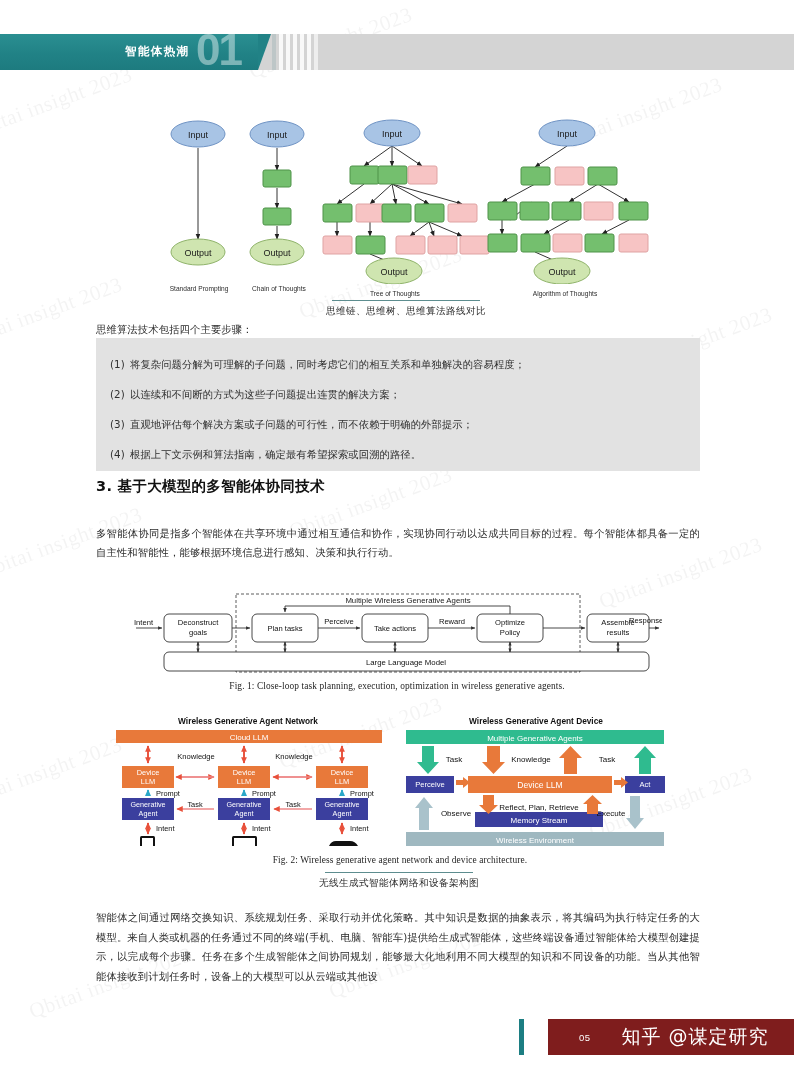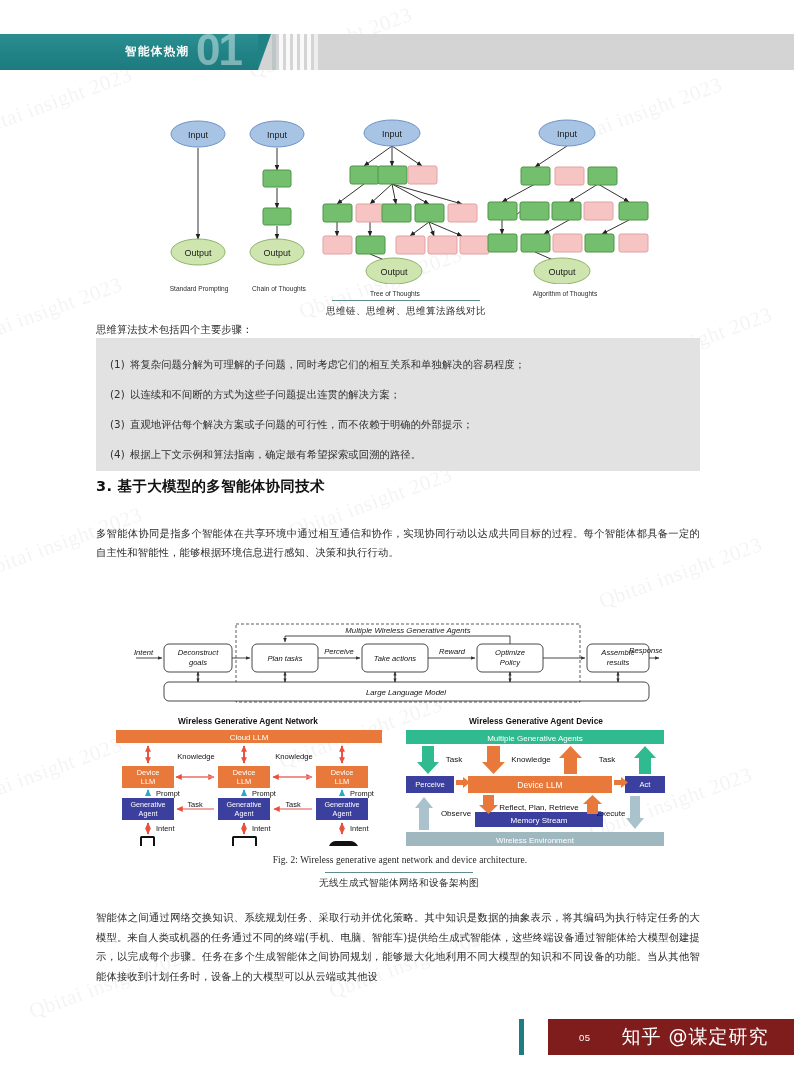--- a/index.html
+++ b/index.html
@@ -99,21 +99,21 @@
 
   
   .fig0{position:absolute;left:132px;top:112px;width:530px;height:190px;z-index:3;}
   .fig0 svg{display:block;}
   .fig0 .lbl{
     position:absolute;font-size:6.6px;color:#2b2b2b;text-align:center;
     font-family:"Liberation Sans",sans-serif;
   }
 
   
-  .fig1{position:absolute;left:132px;top:622px;width:530px;height:84px;z-index:3;font-style:italic;}
+  .fig1{position:absolute;left:132px;top:592px;width:530px;height:84px;z-index:3;}
 
   
   .fig2{position:absolute;left:106px;top:712px;width:578px;height:134px;z-index:3;}
 
   
   .footer{
     position:absolute;left:548px;top:1019px;width:267px;height:36px;z-index:4;
     background:#7f1d1d;display:flex;align-items:center;
   }
   .footer-tick{
@@ -348,20 +348,21 @@
         <line x1="263" y1="50" x2="263" y2="60" marker-end="url(#a1)"></line>
         <line x1="263" y1="60" x2="263" y2="50" marker-end="url(#a1)"></line>
         <line x1="378" y1="50" x2="378" y2="60" marker-end="url(#a1)"></line>
         <line x1="378" y1="60" x2="378" y2="50" marker-end="url(#a1)"></line>
         <line x1="486" y1="50" x2="486" y2="60" marker-end="url(#a1)"></line>
         <line x1="486" y1="60" x2="486" y2="50" marker-end="url(#a1)"></line>
       </g>
     </svg>
   </div>
 
+  <div class="cap-en" style="left:147px;top:681px;width:500px;">Fig. 1: Close-loop task planning, execution, optimization in wireless generative agents.</div>
 
   <div class="fig2">
     <svg width="578" height="134" viewBox="0 0 578 134">
       <defs>
         <marker id="rd" markerWidth="5" markerHeight="5" refX="3.6" refY="1.8" orient="auto">
           <path d="M0,0 L4,1.8 L0,3.6 z" fill="#e8503a"></path>
         </marker>
         <marker id="cy" markerWidth="5" markerHeight="5" refX="3.6" refY="1.8" orient="auto">
           <path d="M0,0 L4,1.8 L0,3.6 z" fill="#2aa8c8"></path>
         </marker>

